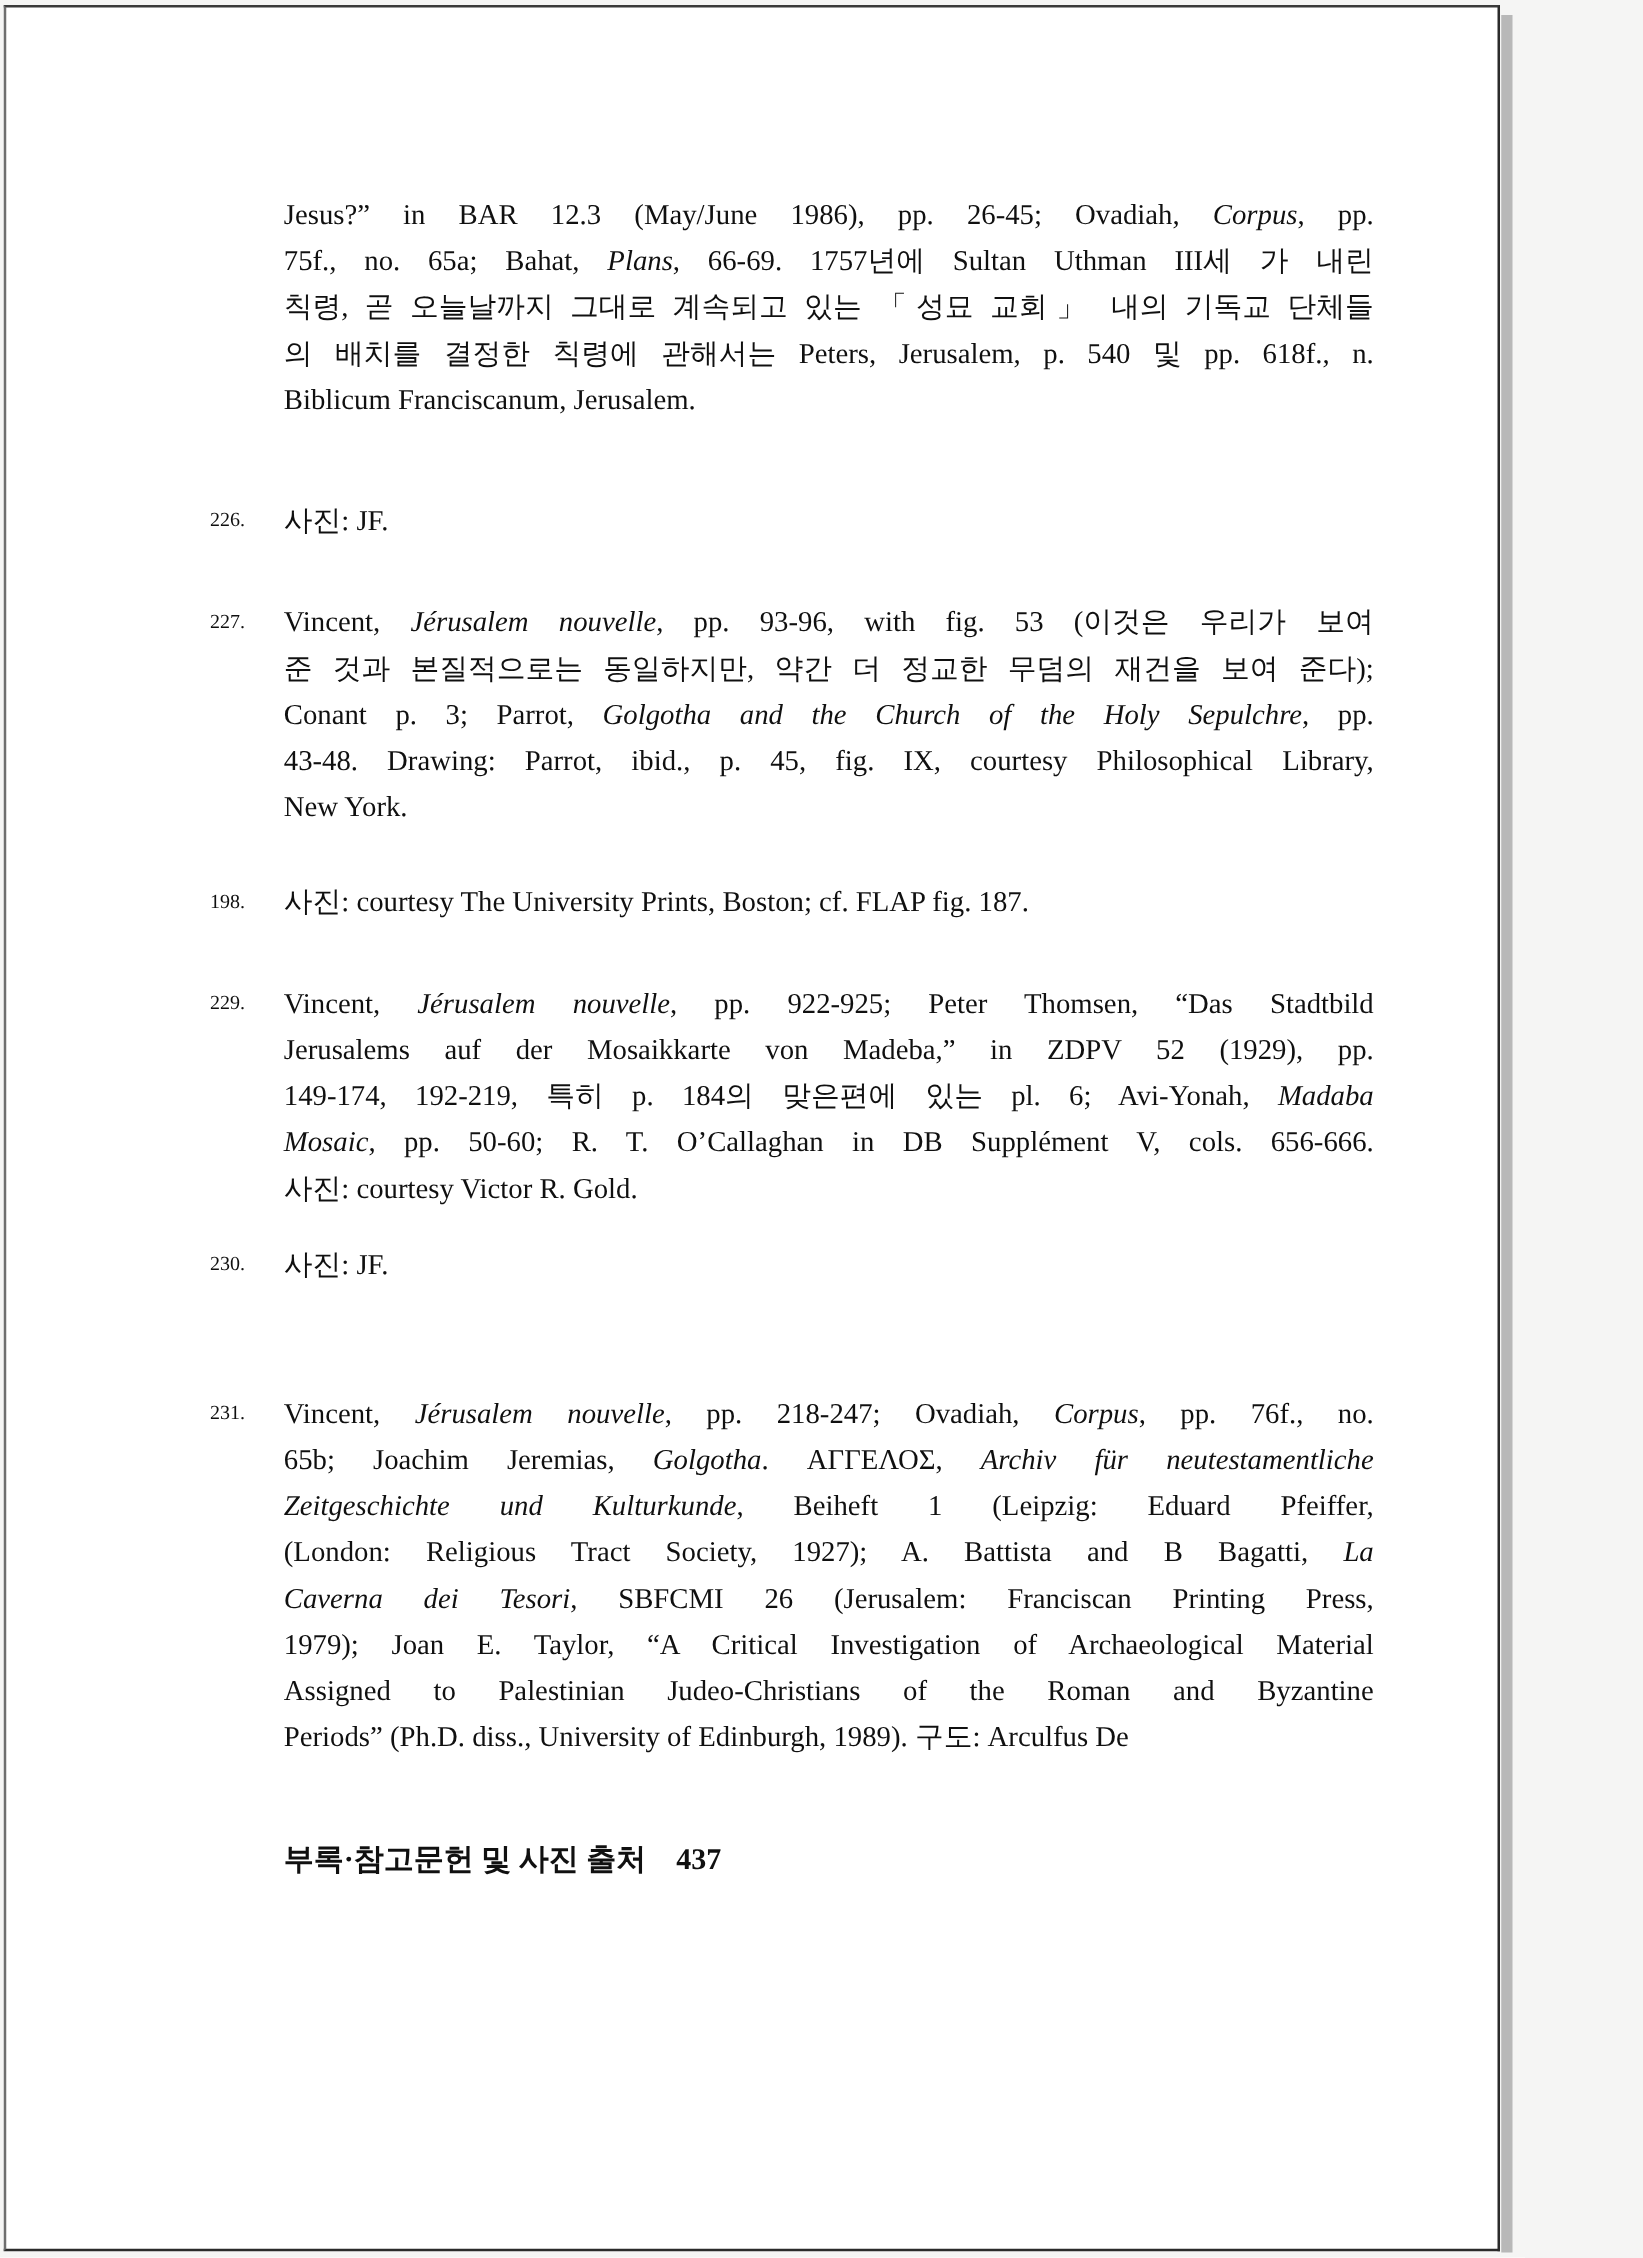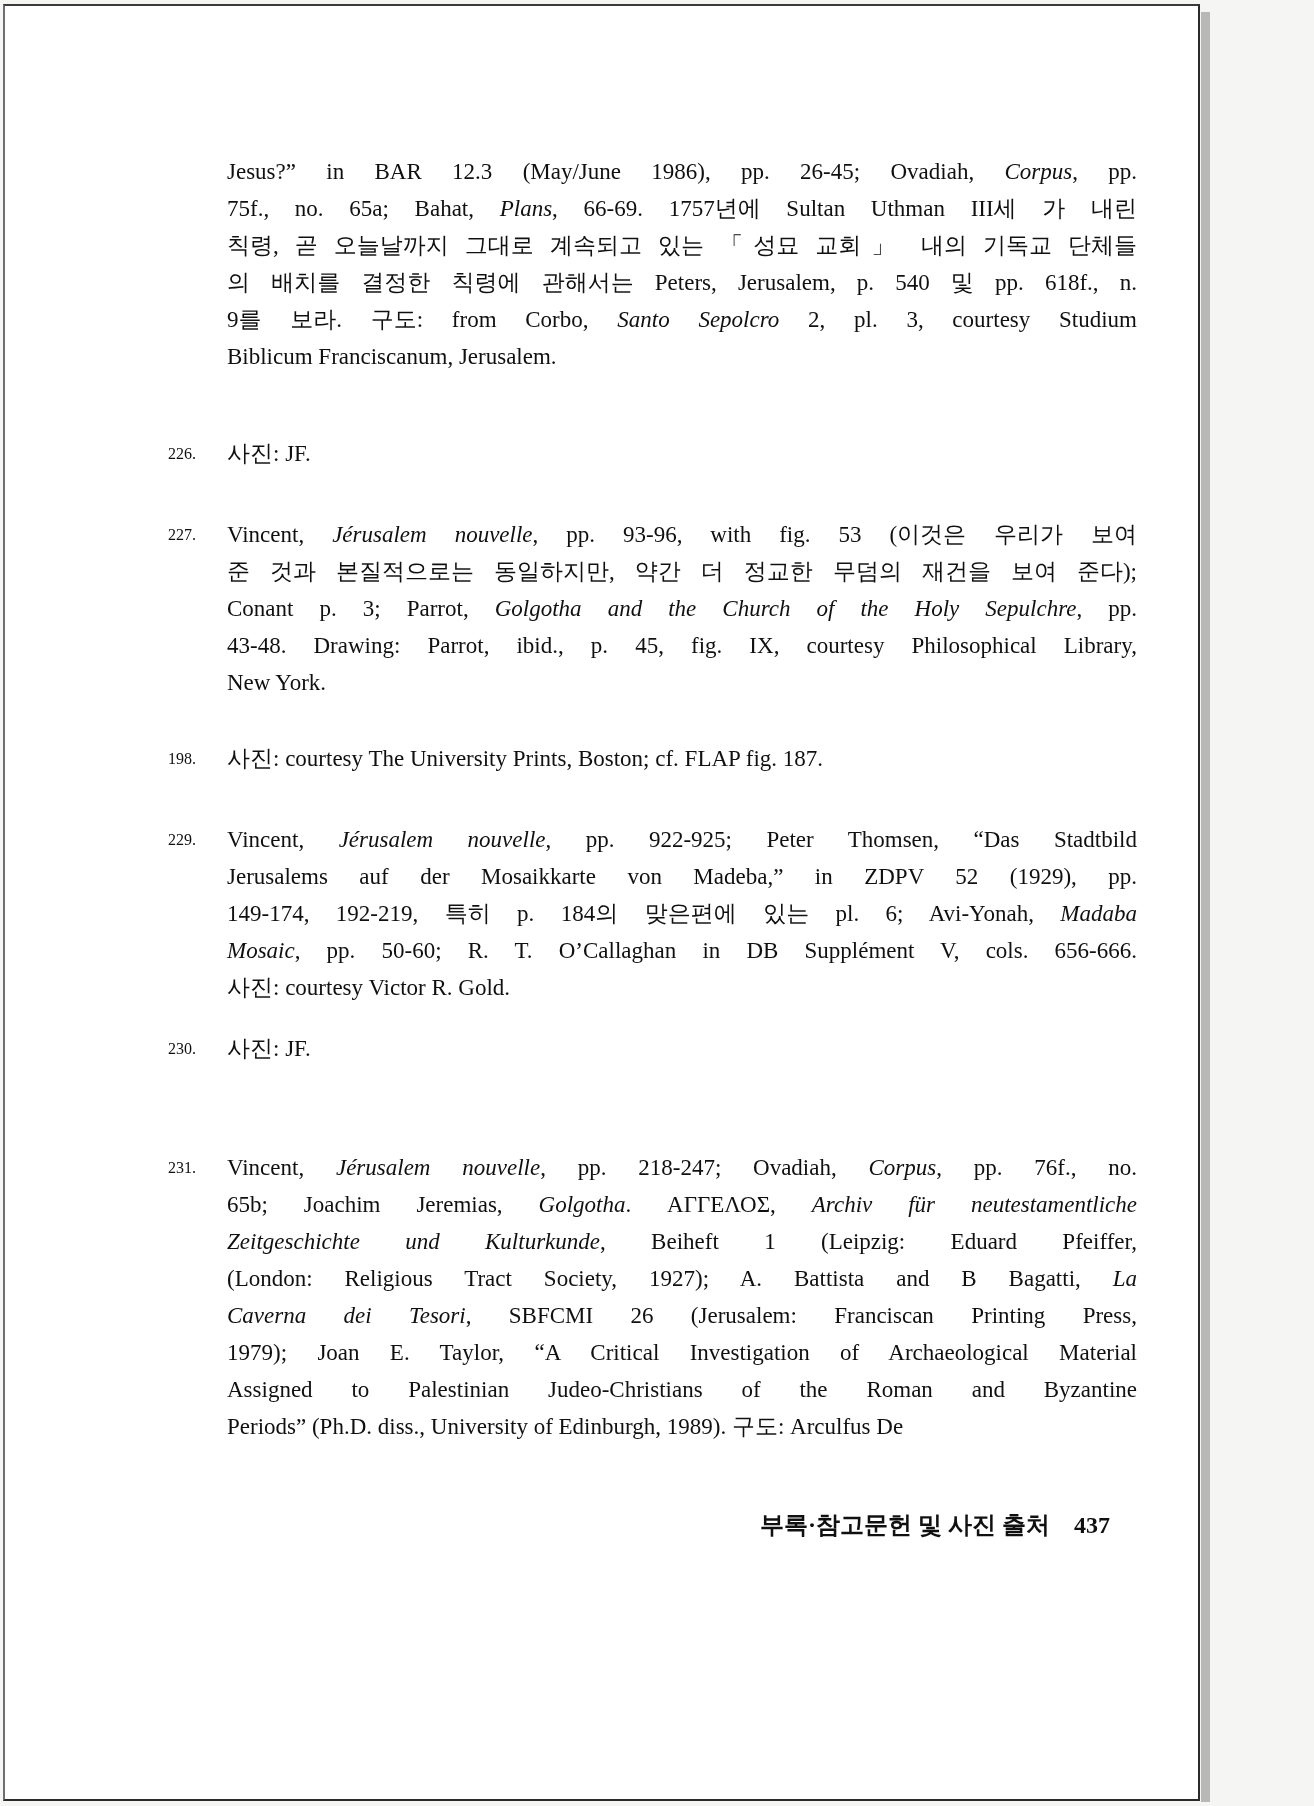--- a/index.html
+++ b/index.html
@@ -19,21 +19,21 @@
     box-sizing:border-box;
   }
   .edge-shadow{
     position:absolute;top:6px;right:-12px;width:9px;bottom:-3px;
     background:#b8b8b8;
   }
   .content{position:relative;width:100%;height:100%;}
   .block{
     position:relative;
     padding-left:222px;
-    padding-right:61px;
+    padding-right:99px;
     font-size:23px;
     line-height:37px;
   }
   .line{min-height:37px;}
   .line.just{
     text-align:justify;
     text-align-last:justify;
     text-justify:inter-word;
   }
   .it{font-style:italic;}
@@ -46,39 +46,37 @@
   .para{margin-top:147px;}
   #notes .note:nth-child(1){margin-top:60px;}
   #notes .note:nth-child(2){margin-top:44px;}
   #notes .note:nth-child(3){margin-top:39px;}
   #notes .note:nth-child(4){margin-top:44px;}
   #notes .note:nth-child(5){margin-top:24px;}
   #notes .note:nth-child(6){margin-top:82px;}
   .footer{
     margin-top:62px;
     padding-right:88px;
-    text-align:right;
     font-weight:bold;
     font-size:24px;
     line-height:37px;
   }
   .footer .pagenum{margin-left:24px;}
 </style>
 </head>
 <body>
 
 <div class="paper">
   <div class="content">
 
     <div class="block para" id="cont">
         <div class="line just"><span>Jesus?” in BAR 12.3 (May/June 1986), pp. 26-45; Ovadiah, </span><span class="it">Corpus</span><span>, pp.</span></div>
         <div class="line just"><span>75f., no. 65a; Bahat, </span><span class="it">Plans</span><span>, 66-69. 1757년에 Sultan Uthman III세 가 내린</span></div>
         <div class="line just"><span>칙령, 곧 오늘날까지 그대로 계속되고 있는 「성묘 교회」 내의 기독교 단체들</span></div>
         <div class="line just"><span>의 배치를 결정한 칙령에 관해서는 Peters, Jerusalem, p. 540 및 pp. 618f., n.</span></div>
-        <div class="line just"><span>9를 보라. 구도: from Corbo, </span><span class="it">Santo Sepolcro</span><span> 2, pl. 3, courtesy Studium</span></div>
         <div class="line"><span>Biblicum Franciscanum, Jerusalem.</span></div>
       </div>
 
     <div id="notes">
         <div class="block note">
           <span class="num">226.</span>
           <div>
             <div class="line"><span>사진: JF.</span></div>
           </div>
         </div>

